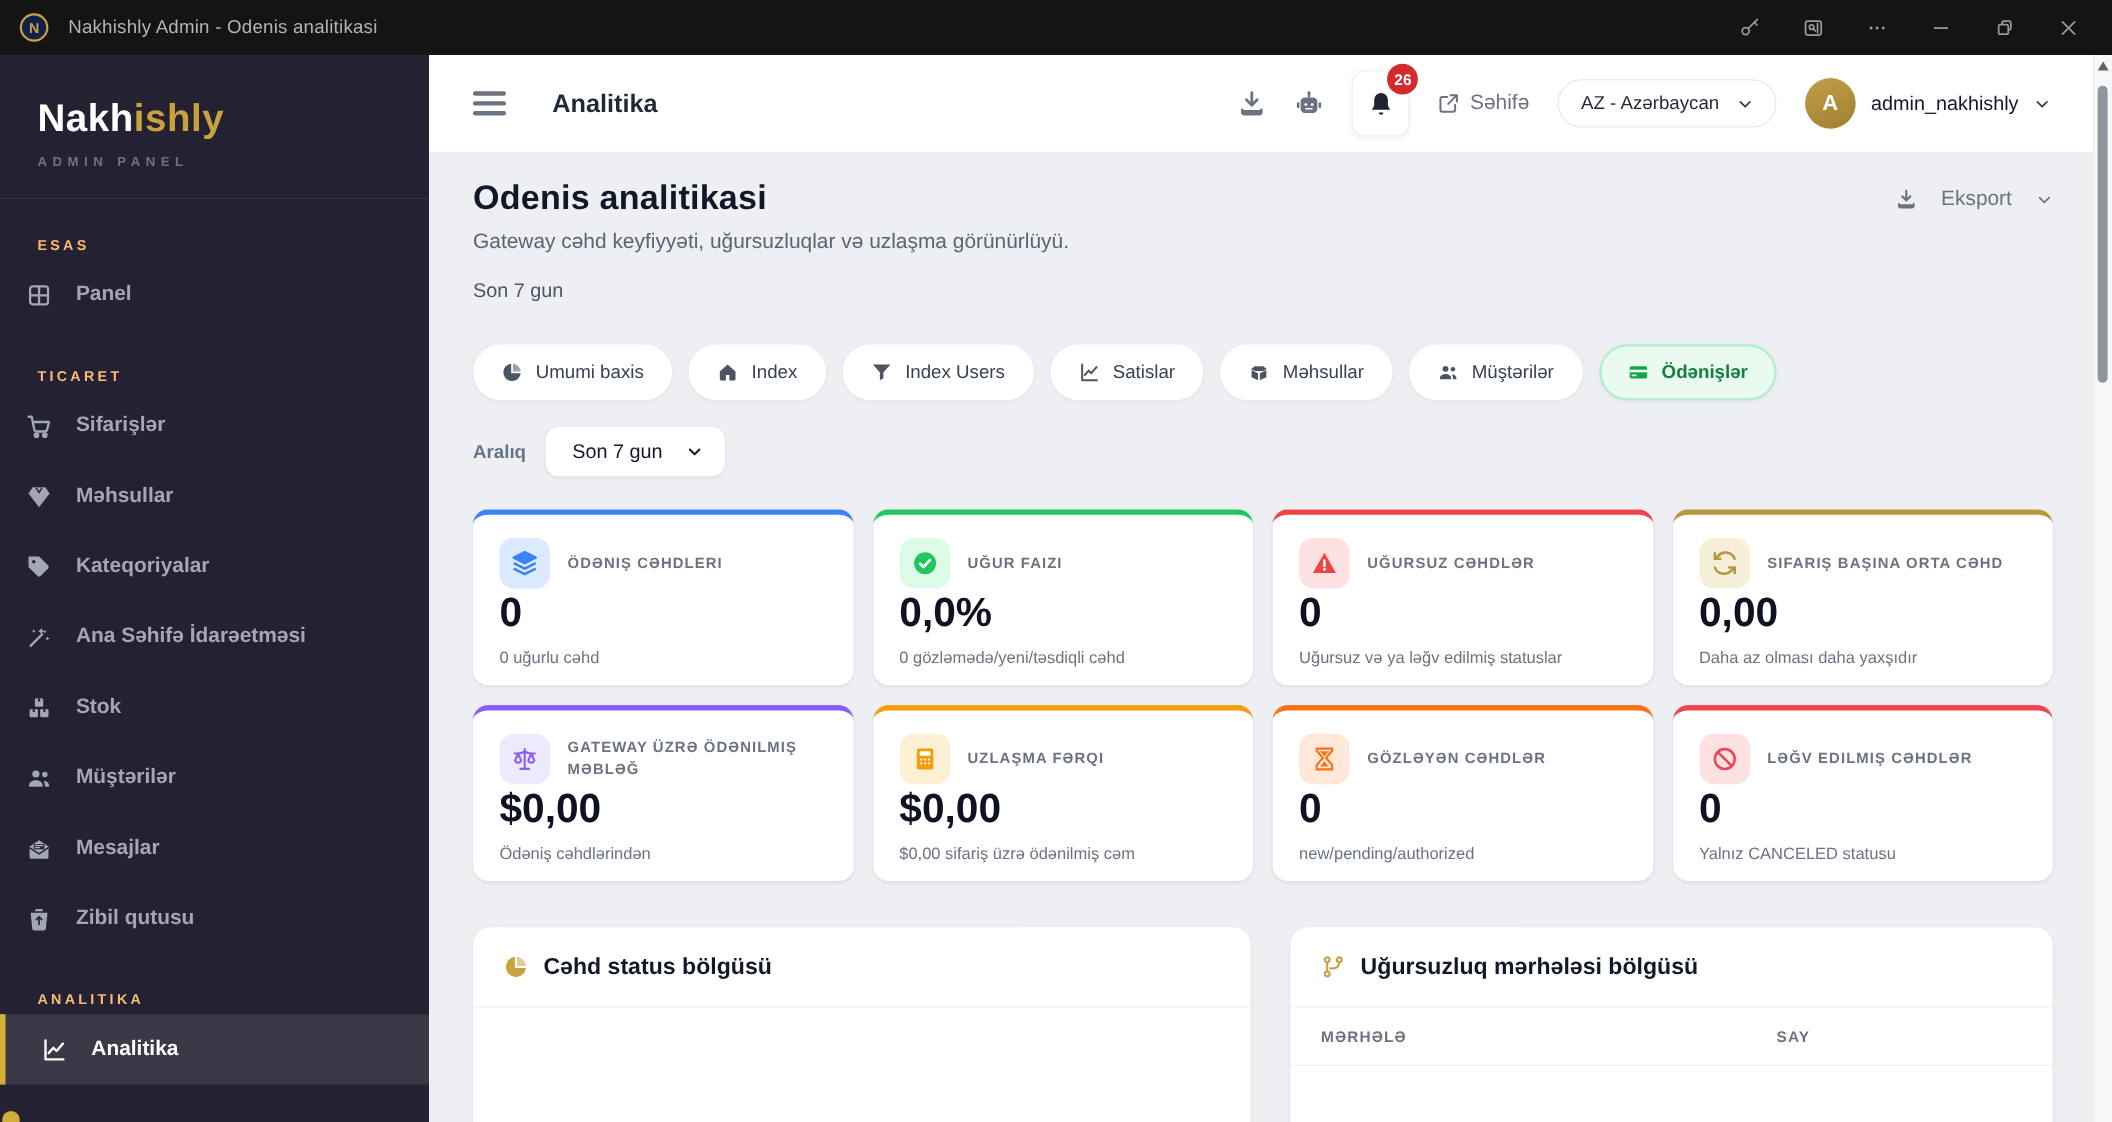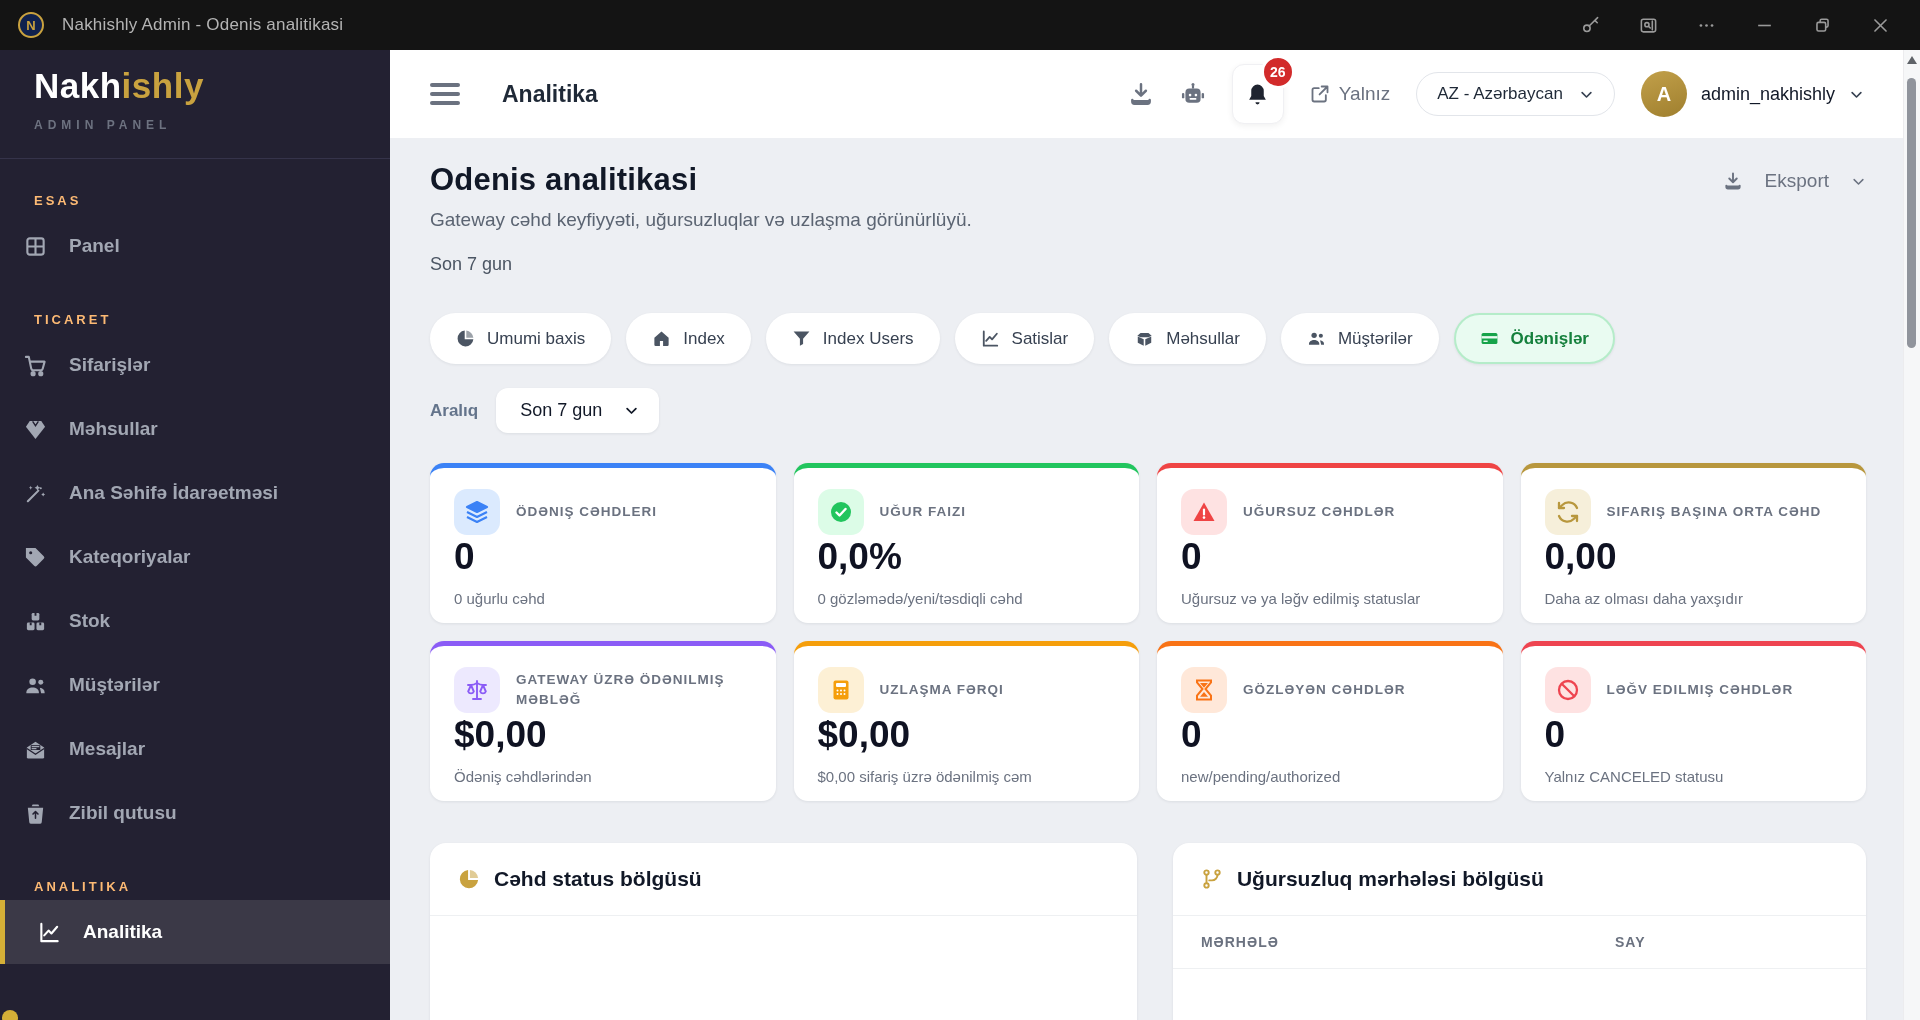--- a/index.html
+++ b/index.html
@@ -11,21 +11,21 @@
   .tb-title { margin-left:18px; font-size:17px; color:#b4b4b4; letter-spacing:.2px; }
   .tb-right { margin-left:auto; display:flex; align-items:center; gap:14px; }
   .tb-btn { width:44px; height:34px; display:flex; align-items:center; justify-content:center; color:#9a9a9a; }
   .tb-btn svg { width:19px; height:19px; }
 
   
   .shell { display:flex; height:970px; position:relative; }
 
   
   .sidebar { width:390px; background:#232132; color:#a2a7b3; flex-shrink:0; display:flex; flex-direction:column; position:relative; }
-  .sb-brand { padding:16px 34px 26px 34px; border-bottom:1px solid #35334a; }
+  .sb-brand { padding:38px 34px 26px 34px; border-bottom:1px solid #35334a; }
   .sb-logo { font-size:35px; font-weight:800; letter-spacing:.5px; }
   .sb-logo .white { color:#ffffff; }
   .sb-logo .gold { color:#c9a23f; }
   .sb-sub { margin-top:12px; font-size:12px; letter-spacing:5px; color:#6d7280; font-weight:bold; }
   .sb-section { margin:34px 0 6px 34px; font-size:13px; font-weight:bold; letter-spacing:3px; color:#fdba74; }
   .sb-item { display:flex; align-items:center; gap:22px; height:64px; padding-left:24px; font-size:19px; font-weight:600; color:#a2a7b3; cursor:pointer; }
   .sb-item svg { width:23px; height:23px; flex-shrink:0; }
   .sb-item.active { background:#3b3947; color:#ffffff; border-left:5px solid #d4af37; padding-left:33px; }
   .sb-dot { position:absolute; left:2px; bottom:-6px; width:16px; height:16px; border-radius:50%; background:#d4af37; }
 
@@ -170,32 +170,32 @@
       <span>Sifarişlər</span>
     </div>
     <div class="sb-item">
       <svg viewBox="0 0 24 24" fill="currentColor">
           <path d="M6 3h12l4 6-10 13L2 9l4-6z"></path>
           <path d="M9 3.5 12 8l3-4.5" fill="none" stroke="#232132" stroke-width="1.4"></path>
         </svg>
       <span>Məhsullar</span>
     </div>
     <div class="sb-item">
+      <svg viewBox="0 0 24 24" fill="currentColor">
+          <path d="M20.6 13.4 13.4 20.6a2 2 0 0 1-2.8 0L2 12V2h10l8.6 8.6a2 2 0 0 1 0 2.8z"></path>
+          <circle cx="7" cy="7" r="1.6" fill="#232132"></circle>
+        </svg>
+      <span>Kateqoriyalar</span>
+    </div>
+    <div class="sb-item">
       <svg viewBox="0 0 24 24" fill="none" stroke="currentColor" stroke-width="2.2" stroke-linecap="round">
           <path d="M15 9 4 20M17.5 6.5l.01 0"></path>
           <path d="m14 3 1 2 2 1-2 1-1 2-1-2-2-1 2-1 1-2zM20 11l.7 1.3L22 13l-1.3.7L20 15l-.7-1.3L18 13l1.3-.7L20 11zM7 4l.6 1.4L9 6l-1.4.6L7 8l-.6-1.4L5 6l1.4-.6L7 4z" fill="currentColor" stroke="none"></path>
         </svg>
       <span>Ana Səhifə İdarəetməsi</span>
-    </div>
-    <div class="sb-item">
-      <svg viewBox="0 0 24 24" fill="currentColor">
-          <path d="M20.6 13.4 13.4 20.6a2 2 0 0 1-2.8 0L2 12V2h10l8.6 8.6a2 2 0 0 1 0 2.8z"></path>
-          <circle cx="7" cy="7" r="1.6" fill="#232132"></circle>
-        </svg>
-      <span>Kateqoriyalar</span>
     </div>
     <div class="sb-item">
       <svg viewBox="0 0 24 24" fill="currentColor">
           <rect x="3" y="13" width="8" height="8" rx="1.5"></rect>
           <rect x="13" y="13" width="8" height="8" rx="1.5"></rect>
           <rect x="8" y="3" width="8" height="8" rx="1.5"></rect>
           <path d="M11 3v3h2V3z" fill="#232132"></path>
           <path d="M6 13v3h2v-3zM16 13v3h2v-3z" fill="#232132"></path>
         </svg>
       <span>Stok</span>
@@ -271,21 +271,21 @@
               <path d="M12 2.5a6 6 0 0 0-6 6v5l-2 3.5h16L18 13.5v-5a6 6 0 0 0-6-6z"></path>
               <path d="M10 19.5a2 2 0 0 0 4 0"></path>
             </svg>
           <div class="badge">26</div>
         </div>
         <div class="store-link">
           <svg viewBox="0 0 24 24" fill="none" stroke="currentColor" stroke-width="2.2" stroke-linecap="round" stroke-linejoin="round">
               <path d="M19 13.5V19a2 2 0 0 1-2 2H5a2 2 0 0 1-2-2V7a2 2 0 0 1 2-2h5.5"></path>
               <path d="M14 3h7v7M21 3l-9.5 9.5"></path>
             </svg>
-          <span>Yalnız</span>
+          <span>Səhifə</span>
         </div>
         <div class="lang-select">
           <span>AZ - Azərbaycan</span>
           <svg viewBox="0 0 24 24" fill="none" stroke="currentColor" stroke-width="2.6" stroke-linecap="round" stroke-linejoin="round">
               <path d="m5 9 7 7 7-7"></path>
             </svg>
         </div>
         <div class="user">
           <div class="avatar">A</div>
           <span class="user-name">admin_nakhishly</span>

